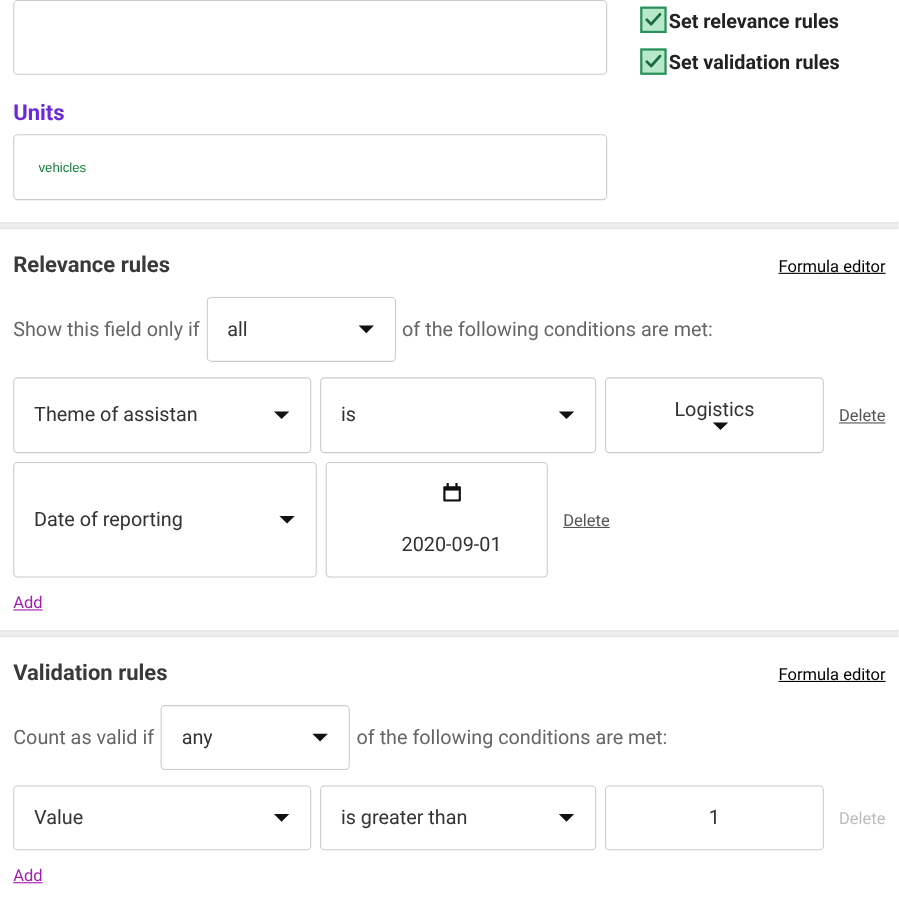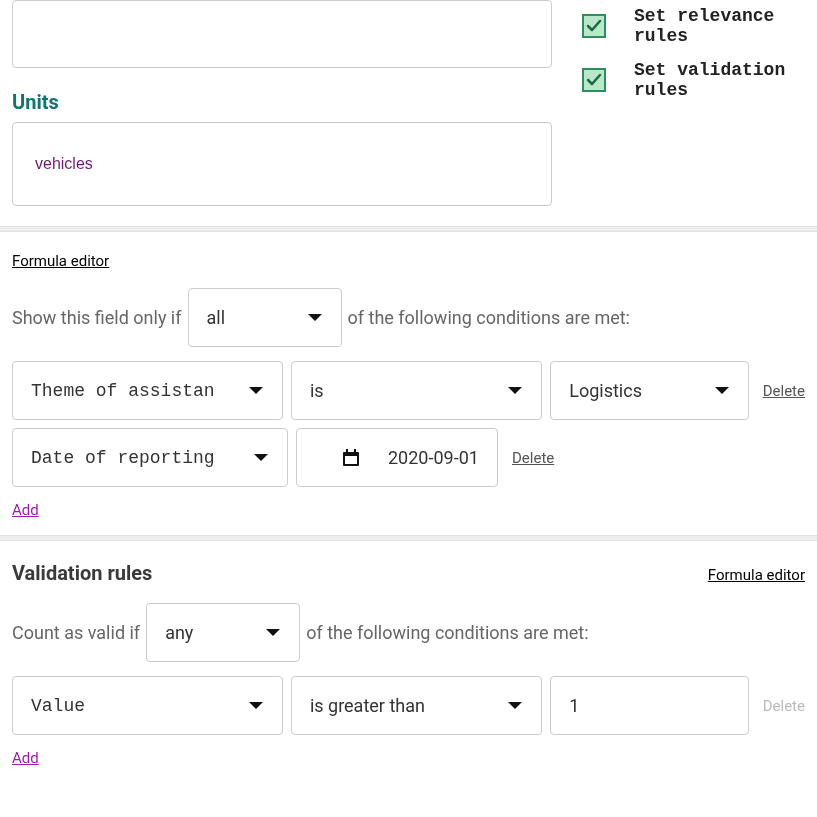--- a/index.html
+++ b/index.html
@@ -21,38 +21,37 @@
   .right-col { flex: 1; padding-top: 6px; }
   .empty-box {
     border: 1px solid #ccc;
     border-radius: 4px;
     height: 68px;
     margin-bottom: 22px;
   }
   .field-label {
     font-size: 20px;
     font-weight: 700;
-    color: #0f766e;
+    color: #6d28d9;
     margin-bottom: 8px;
   }
   .text-input {
     width: 100%;
     border: 1px solid #ccc;
     border-radius: 4px;
-    padding: 32px 22px;
-    font-size: 16px;
-    color: #701a75;
+    padding: 22px 22px;
+    font-size: 12px;
+    color: #15803d;
     outline: none;
   }
   .checkbox-row {
     display: flex;
-    align-items: center;
-    gap: 28px;
+    align-items: flex-end;
+    gap: 2px;
     margin-bottom: 14px;
-    font-family: Liberation Mono, monospace;
   }
   .checkbox {
     width: 24px;
     height: 24px;
     background: #b6e8c9;
     border: 2px solid #2a8f5a;
     display: flex;
     align-items: center;
     justify-content: center;
     flex-shrink: 0;
@@ -103,39 +102,39 @@
     padding: 18px 18px;
     display: flex;
     align-items: center;
     justify-content: space-between;
     background: #fff;
     cursor: pointer;
     font-size: 18px;
     color: #333;
     min-width: 0;
   }
-  .select-box.small { width: 154px; }
+  .select-box.small { width: 172px; }
   .select-box .label-text {
     overflow: hidden;
     white-space: nowrap;
   }
   .caret {
     margin-left: 12px;
     flex-shrink: 0;
   }
   .caret svg { width: 16px; height: 10px; display: block; }
   .condition-row {
     display: flex;
     align-items: stretch;
     gap: 8px;
     margin-bottom: 8px;
   }
-  .cond-field { width: 276px; font-family: Liberation Mono, monospace; }
+  .cond-field { width: 276px; }
   .cond-op { width: 256px; text-align: right; }
-  .cond-val { width: 202px; }
+  .cond-val { width: 202px; flex-direction: column; }
   .value-input-box {
     border: 1px solid #ccc;
     border-radius: 4px;
     padding: 18px 18px;
     font-size: 18px;
     color: #333;
     background: #fff;
     display: flex;
     align-items: center;
   }
@@ -194,20 +193,21 @@
       </span>
       <span class="checkbox-label">Set validation rules</span>
     </div>
   </div>
 </div>
 
 <div class="section-divider"></div>
 
 <div class="rules-section">
   <div class="section-header">
+    <div class="section-title">Relevance rules</div>
     <span class="formula-link">Formula editor</span>
   </div>
 
   <div class="condition-intro">
     <span>Show this field only if</span>
     <div class="select-box small">
       <span class="label-text">all</span>
       <span class="caret">
           <svg viewBox="0 0 16 10">
             <path d="M1 1 L8 8 L15 1 Z" fill="#111"></path>

